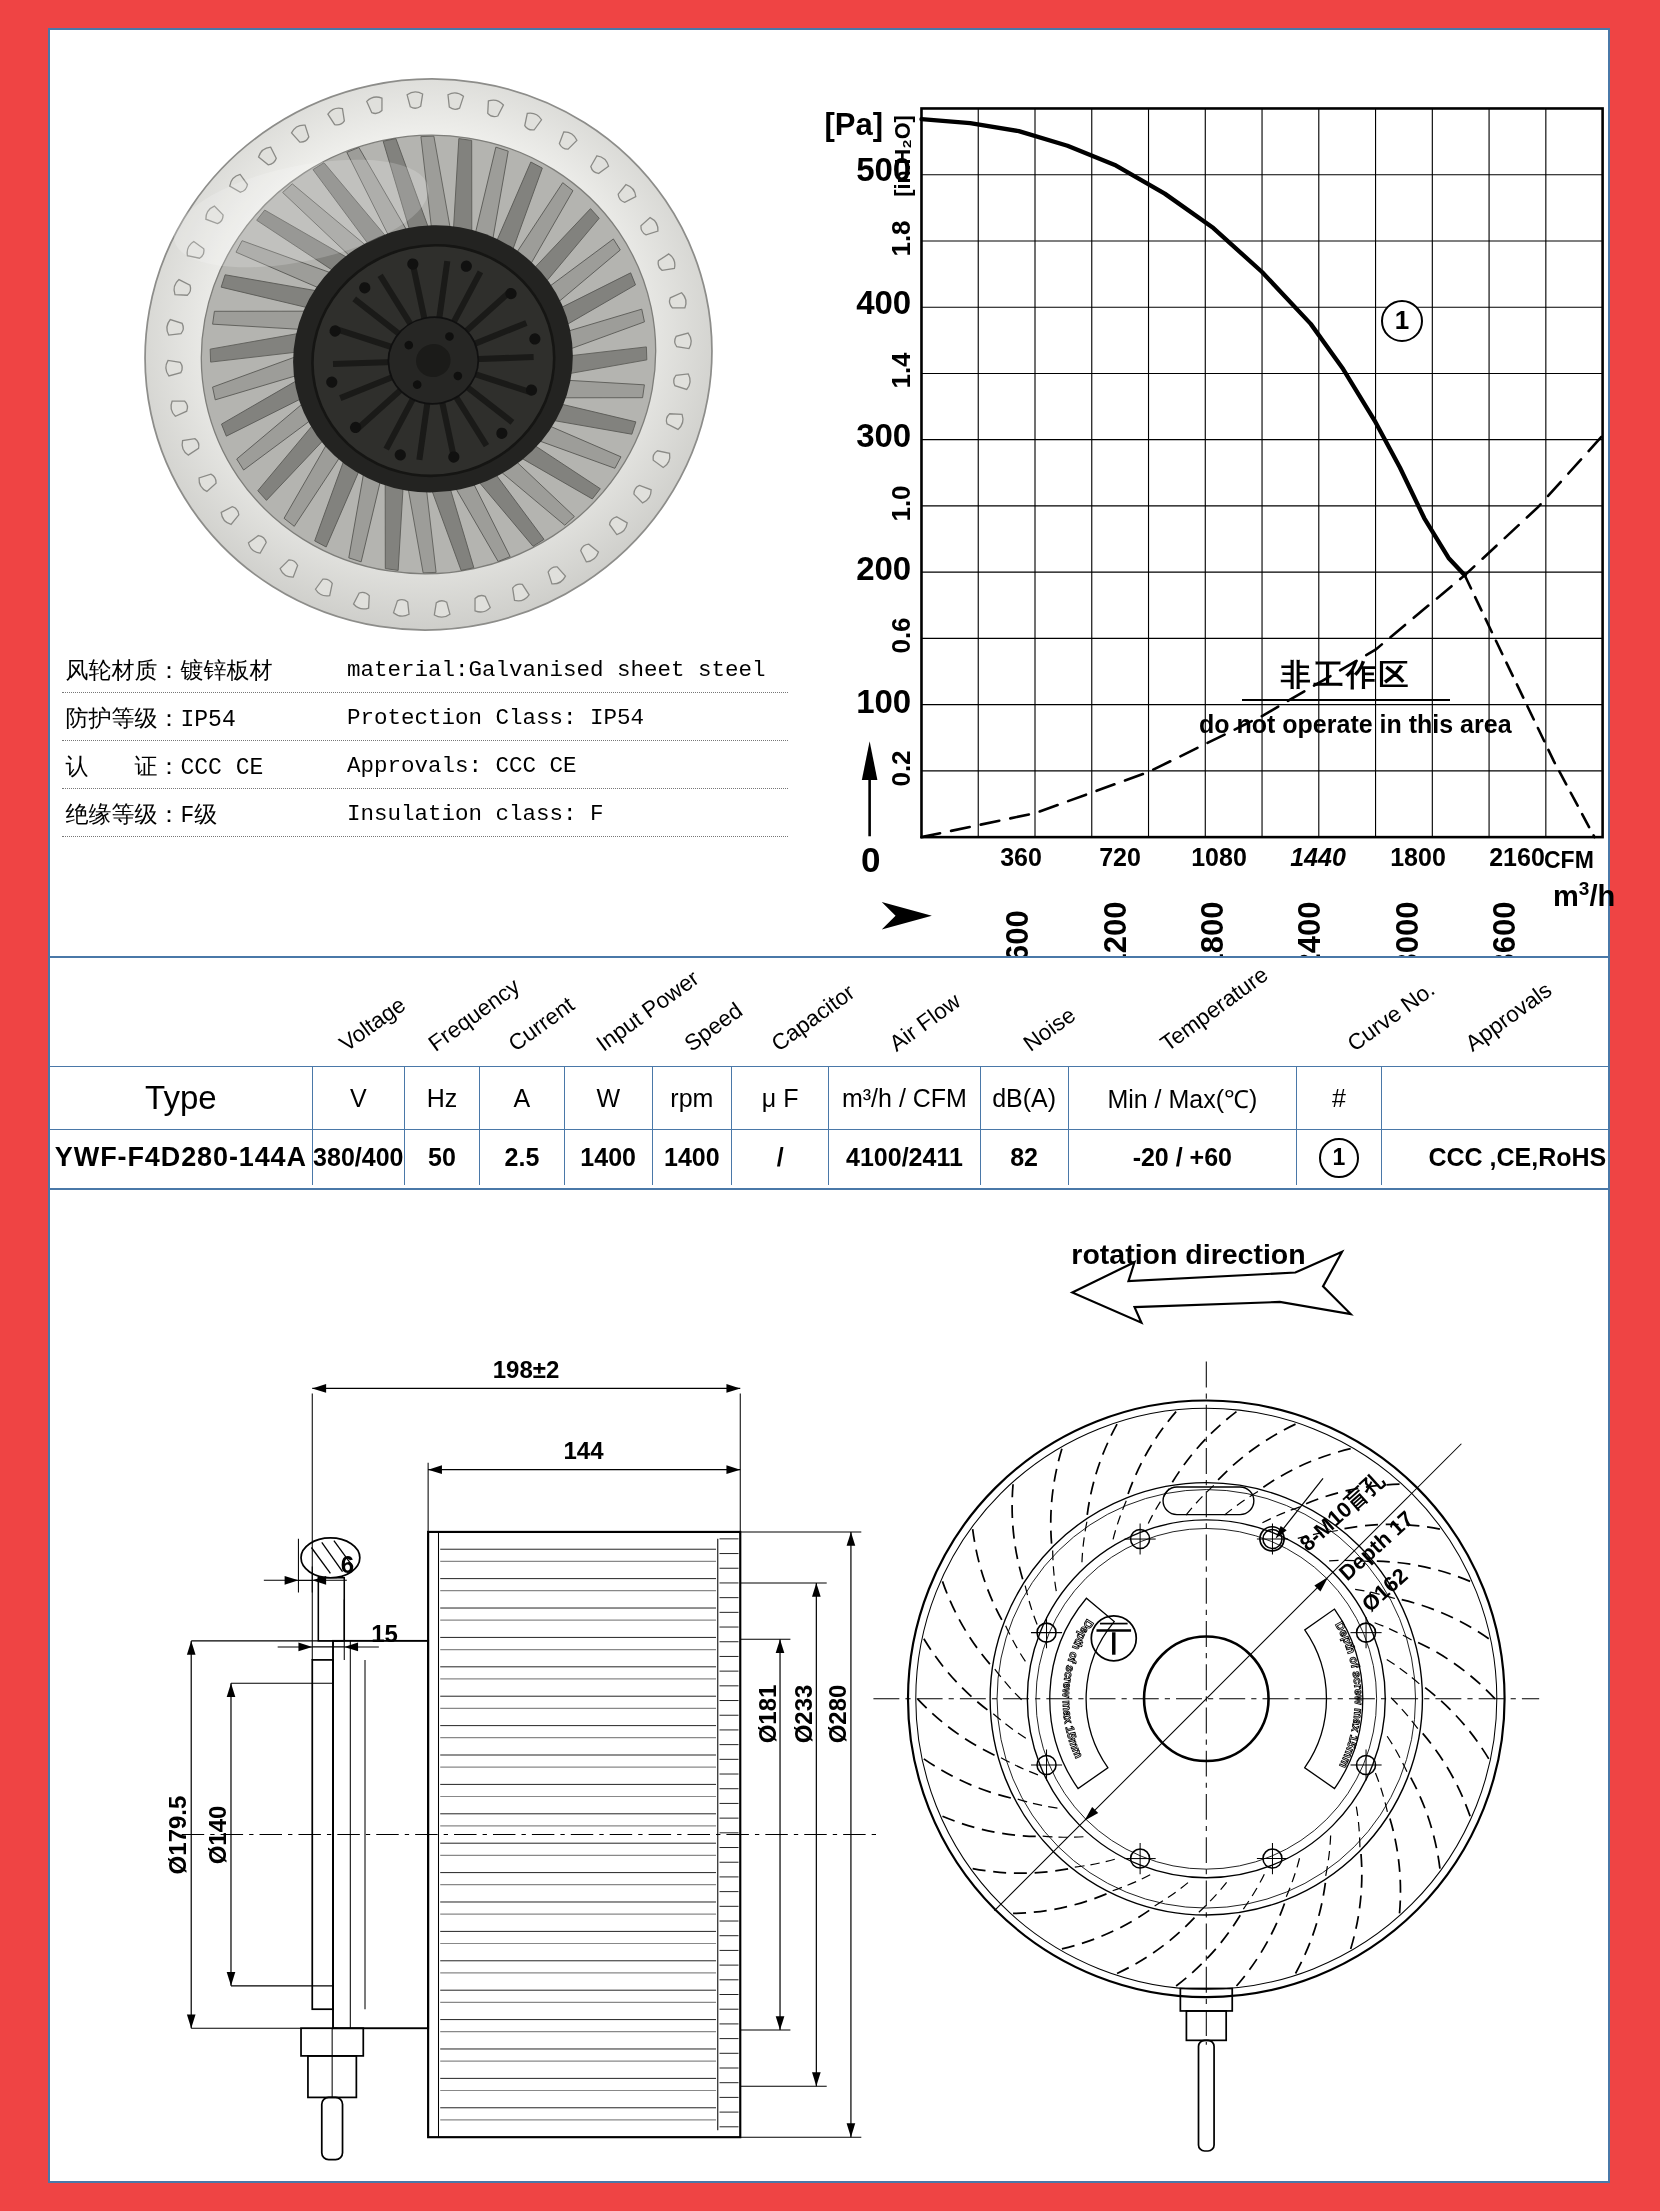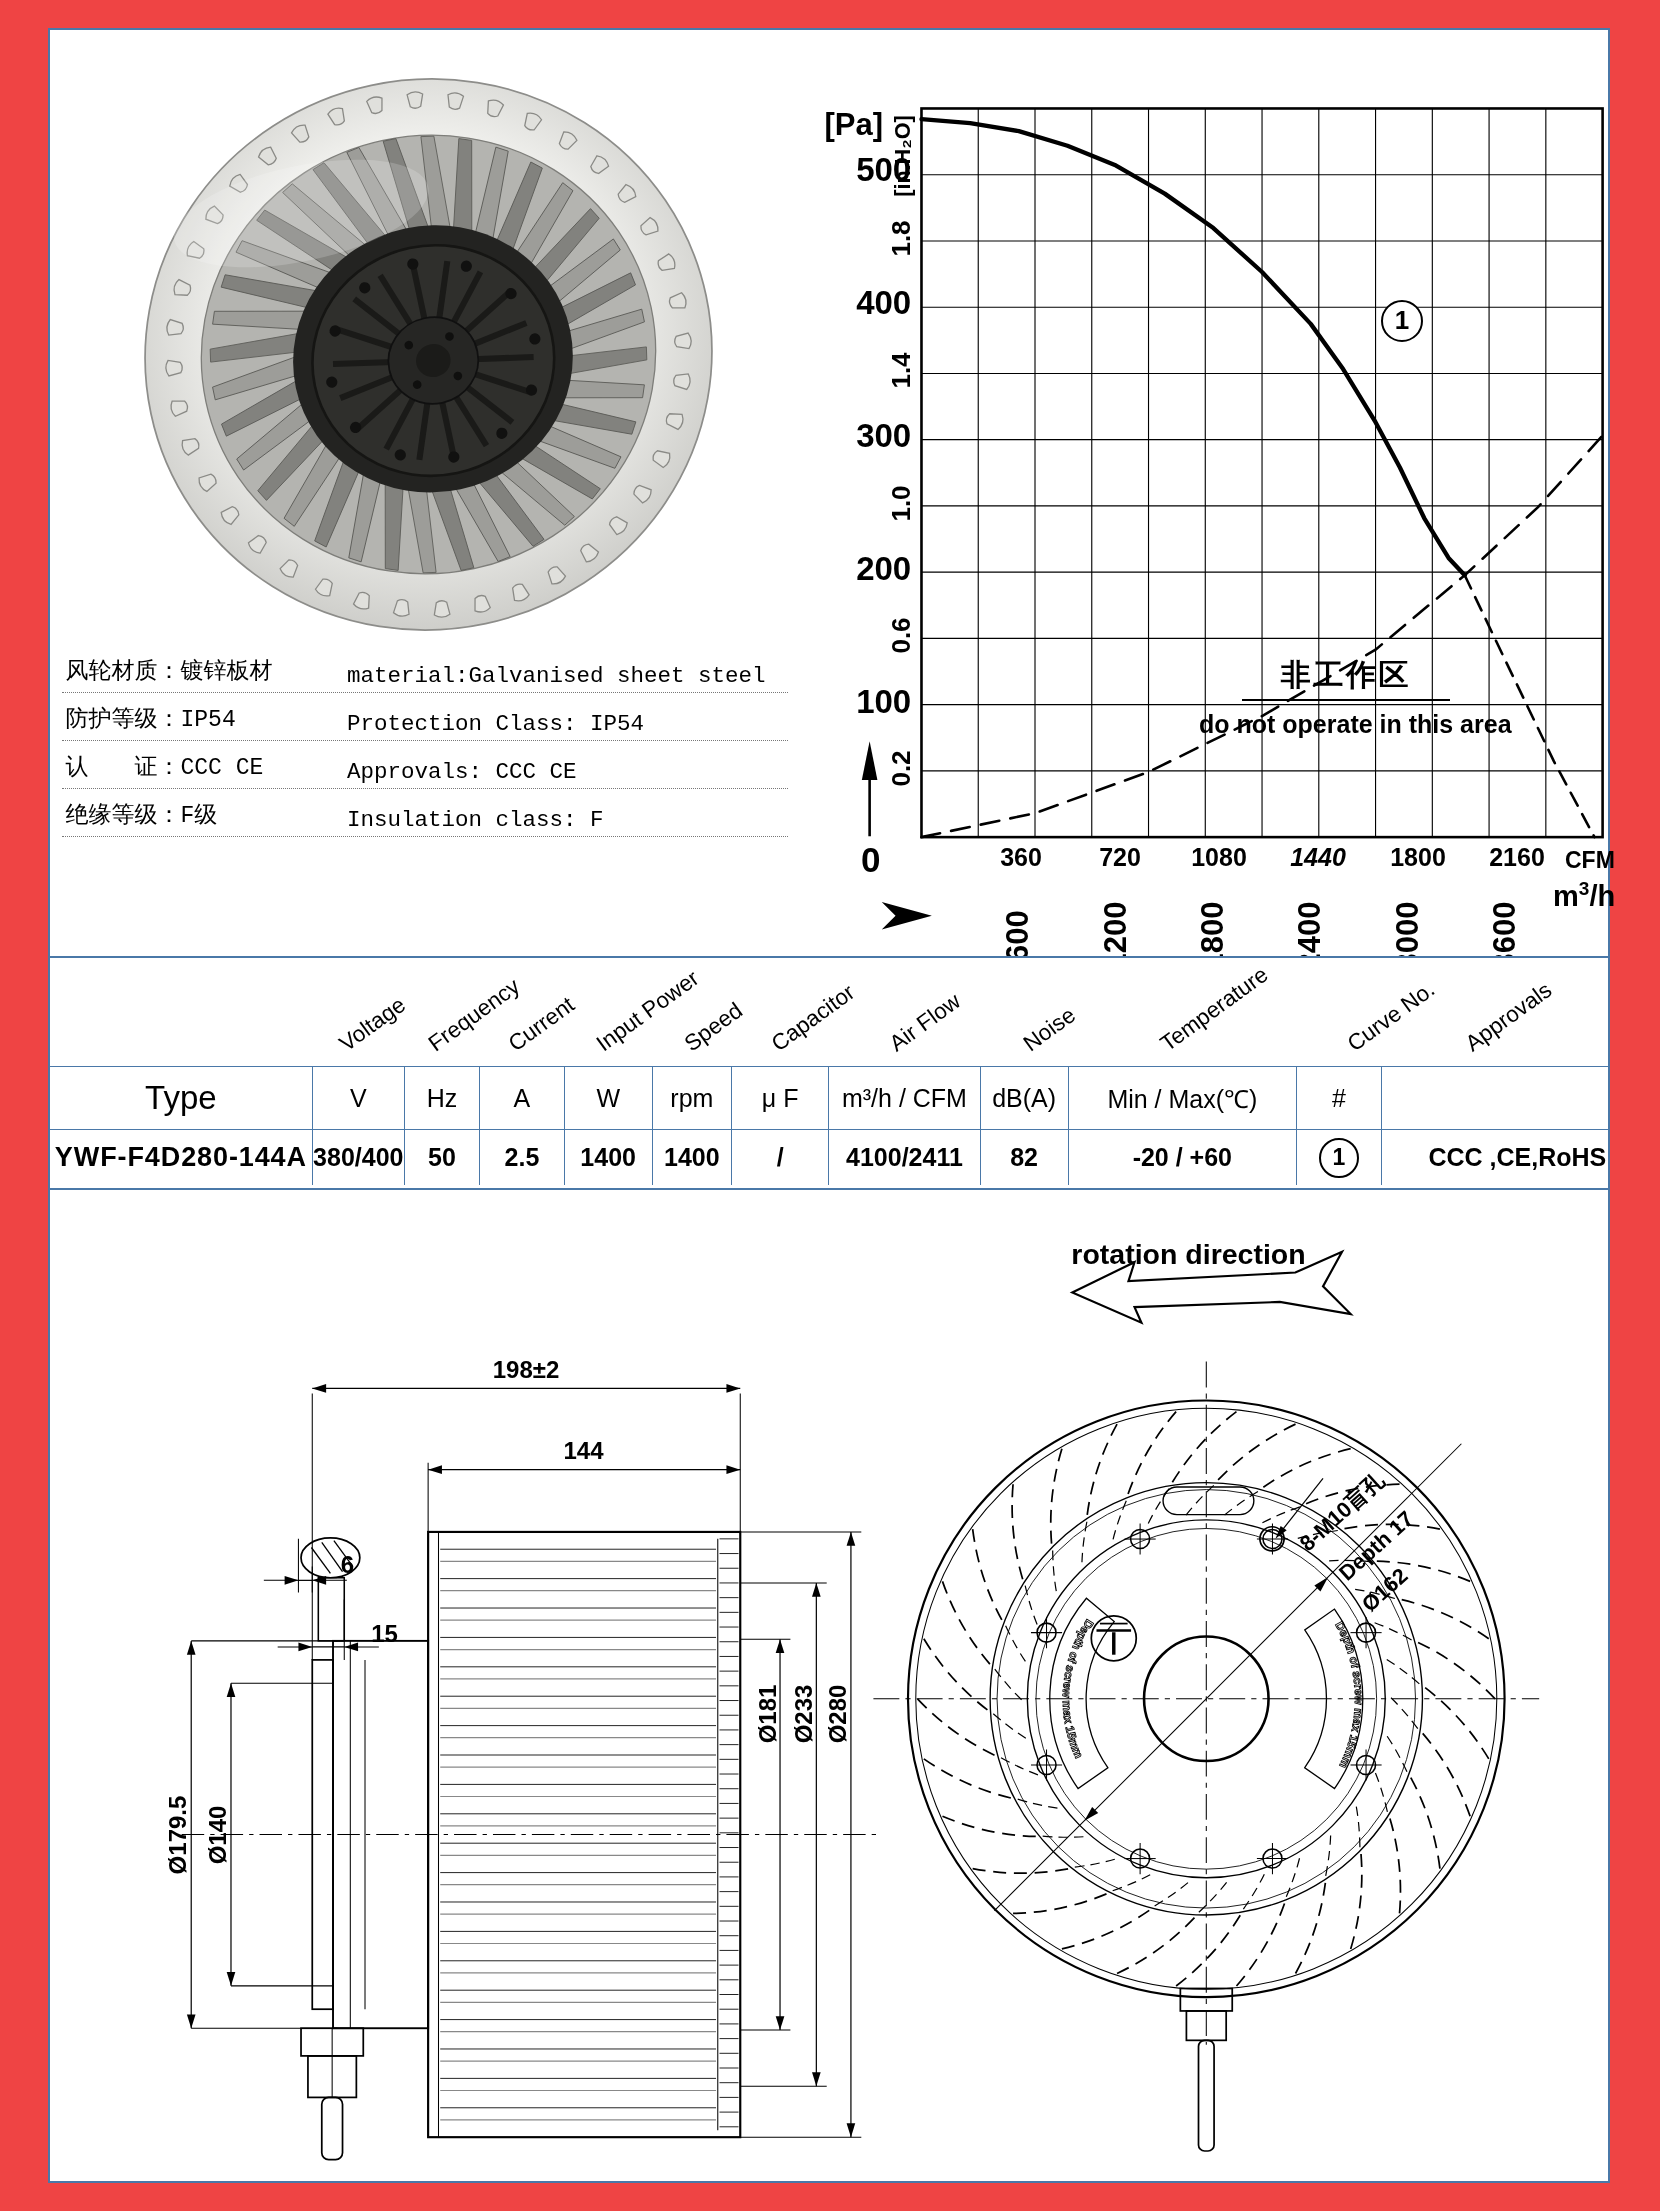--- a/index.html
+++ b/index.html
@@ -15,34 +15,34 @@
   
   #chart{left:821px;top:86px;width:787px;height:873px;overflow:visible;}
   #chart svg{position:absolute;left:0;top:0;overflow:visible;}
   .pa-unit{left:3.5px;top:21px;font-size:31px;font-weight:700;}
   .inh2o-unit{left:13px;top:57px;width:138px;font-size:21.6px;font-weight:700;}
   .pa-tick{width:85px;text-align:right;font-size:33px;font-weight:700;}
   .ih-tick{width:104px;font-size:26px;font-weight:700;}
   .zero-tick{font-size:35px;font-weight:700;}
   .cfm-tick{width:104px;text-align:center;font-size:25px;font-weight:600;}
   .m3h-tick{width:112px;font-size:31px;font-weight:700;}
-  .cfm-unit{left:744px;top:761px;font-size:23px;font-weight:700;}
+  .cfm-unit{left:723px;top:761px;font-size:23px;font-weight:700;}
   .m3h-unit{left:732px;top:792px;font-size:29px;font-weight:700;}
   .m3h-unit sup{font-size:19px;}
   .curve-badge{left:559px;top:214px;width:38px;height:38px;border:2.6px solid #000;border-radius:50%;
         text-align:center;line-height:36px;font-size:26px;font-weight:600;background:#fff;}
   .zh-warn{left:421px;top:569px;width:208px;text-align:center;font-size:30px;font-weight:600;
         letter-spacing:2.6px;border-bottom:2.2px solid #000;padding-bottom:2.6px;}
   .en-warn{left:378px;top:624px;width:294px;text-align:center;font-size:25px;font-weight:600;}
   
   #specs{left:62px;top:645px;width:726px;}
   .spec-row{position:relative;height:47px;border-bottom:1.7px dotted #777;}
   .spec-zh{position:absolute;left:3.5px;top:9.5px;font-size:23px;
         font-family:"Liberation Mono","DejaVu Sans Mono",monospace;}
-  .spec-en{position:absolute;left:285px;top:18px;font-size:22.5px;
+  .spec-en{position:absolute;left:285px;top:12px;font-size:22.5px;
         font-family:"Liberation Mono","DejaVu Sans Mono",monospace;}
   
   #spec-table{left:48px;top:956px;width:1558px;height:230px;border:2.6px solid #4a78a8;background:#fff;}
   #t-head{position:relative;width:100%;height:108px;border-bottom:1.7px solid #4a78a8;}
   .th-rot{position:absolute;bottom:8.6px;font-size:22.5px;font-weight:500;white-space:nowrap;
         transform:rotate(-36deg);transform-origin:left bottom;}
   .t-row{display:flex;width:100%;}
   #t-units{height:62px;border-bottom:1.7px solid #4a78a8;}
   #t-data{height:55px;}
   .cell{box-sizing:border-box;border-right:1.7px solid #4a78a8;display:flex;align-items:center;

